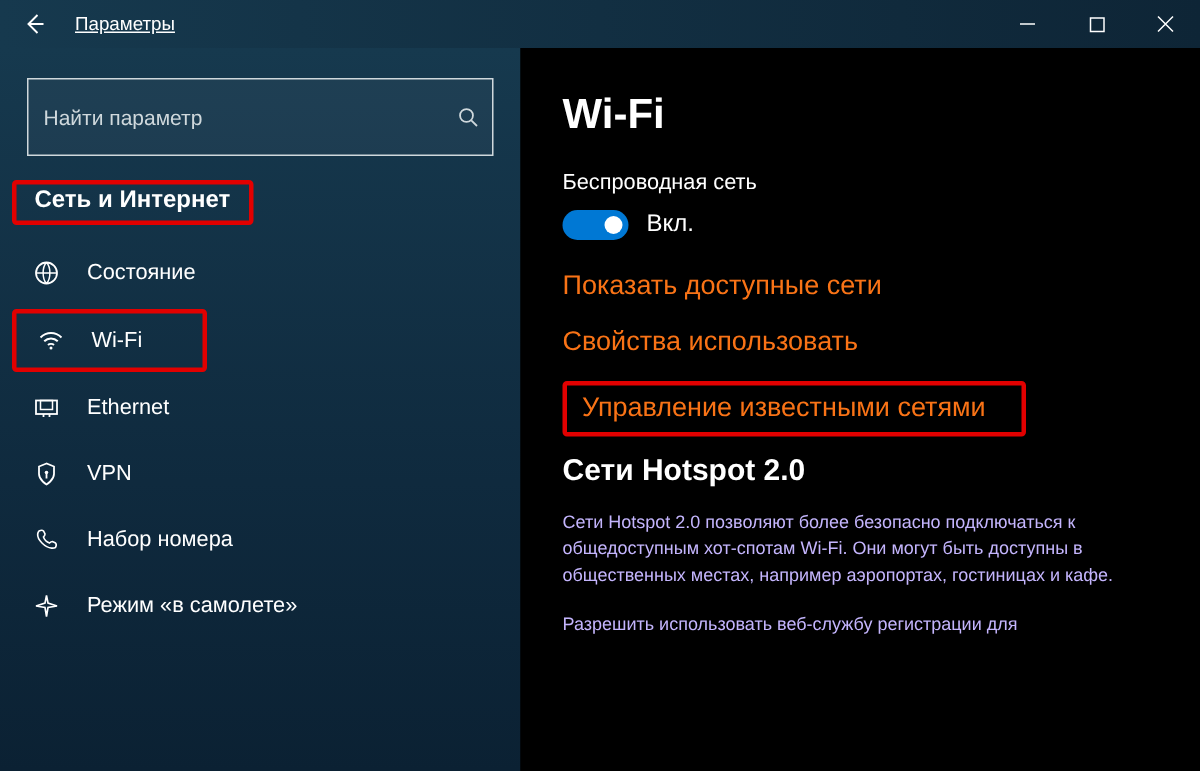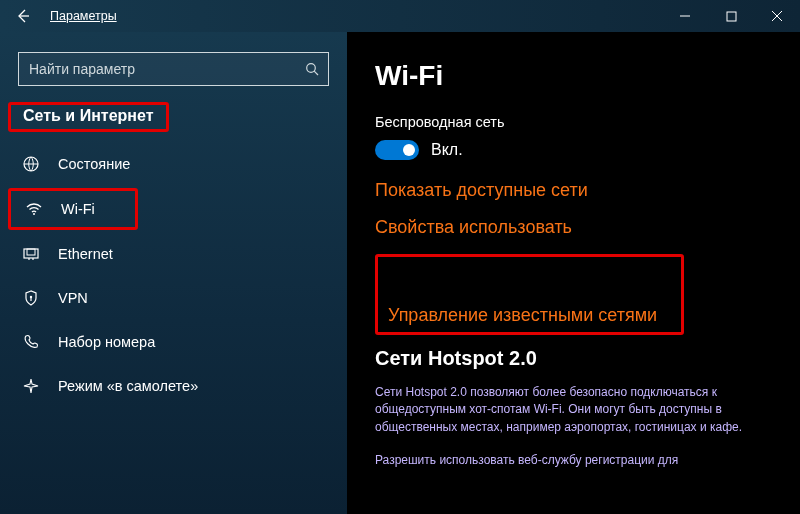--- a/index.html
+++ b/index.html
@@ -9,21 +9,21 @@
   .titlebar .back { width: 46px; display:flex; align-items:center; justify-content:center; height:100%; }
   .titlebar .title { font-size: 12.5px; padding-left: 4px; }
   .titlebar .spacer { flex:1; }
   .sysbtn { width: 46px; height: 100%; display:flex; align-items:center; justify-content:center; font-size:13px; }
   .main { flex:1; display:flex; min-height:0; }
   .sidebar { width: 347px; background: linear-gradient(to bottom, #16394e, #0f2a3e 60%, #0b2133); padding-top: 12px; color:#fff; }
   .sidebar .row { display:flex; align-items:center; height:40px; padding-left:20px; font-size:14px; }
   .sidebar .row .icon { width:22px; display:flex; align-items:center; justify-content:center; margin-right:16px; }
   .sidebar .home { margin-bottom: 8px; }
   .searchwrap { margin: 8px 18px 16px 18px; }
-  .search { width: 100%; height: 34px; border:1px solid #cfd8dc; background: rgba(255,255,255,0.04); display:flex; align-items:center; padding:0 8px 0 10px; }
+  .search { width: 100%; height: 52px; border:1px solid #cfd8dc; background: rgba(255,255,255,0.04); display:flex; align-items:center; padding:0 8px 0 10px; }
   .search input { flex:1; background:transparent; border:none; outline:none; color:#fff; font-size:14px; }
   .search input::placeholder { color:#cfd8dc; }
   .search .sicon { color:#cfd8dc; font-size:15px; }
   .sectionhdr { padding: 6px 20px 6px 20px; font-size:16px; font-weight:600; display:inline-block; margin-left:0; }
   .navlist { margin-top: 10px; }
   .navitem { display:flex; align-items:center; height:44px; padding-left:20px; font-size:14.5px; }
   .navitem .icon { width:22px; display:flex; align-items:center; justify-content:center; margin-right:16px; }
   .content { flex:1; background:#000; padding: 28px 28px 0 28px; overflow:hidden; }
   .content h1 { font-size:28px; font-weight:600; margin-bottom:22px; }
   .subh { font-size:14.5px; margin-bottom:10px; }
@@ -160,20 +160,20 @@
     <div class="toggle-row">
       <div class="toggle">
           <div class="knob"></div>
         </div>
       <span>Вкл.</span>
     </div>
     <div><a class="link">Показать доступные сети</a></div>
     <div><a class="link">Свойства использовать</a></div>
     <div>
       <span class="highlight-box" style="padding:4px 24px 6px 10px;">
-        <a class="link" style="margin-bottom:0;margin-top:44px;">Управление известными сетями</a>
+        <a class="link" style="margin-bottom:0;">Управление известными сетями</a>
       </span>
     </div>
     <h2>Сети Hotspot 2.0</h2>
     <div class="body">Сети Hotspot 2.0 позволяют более безопасно подключаться к общедоступным хот-спотам Wi-Fi. Они могут быть доступны в общественных местах, например аэропортах, гостиницах и кафе.</div>
     <div class="body" style="margin-top:16px;">Разрешить использовать веб-службу регистрации для</div>
   </div>
 </div>
 
 </body></html>

